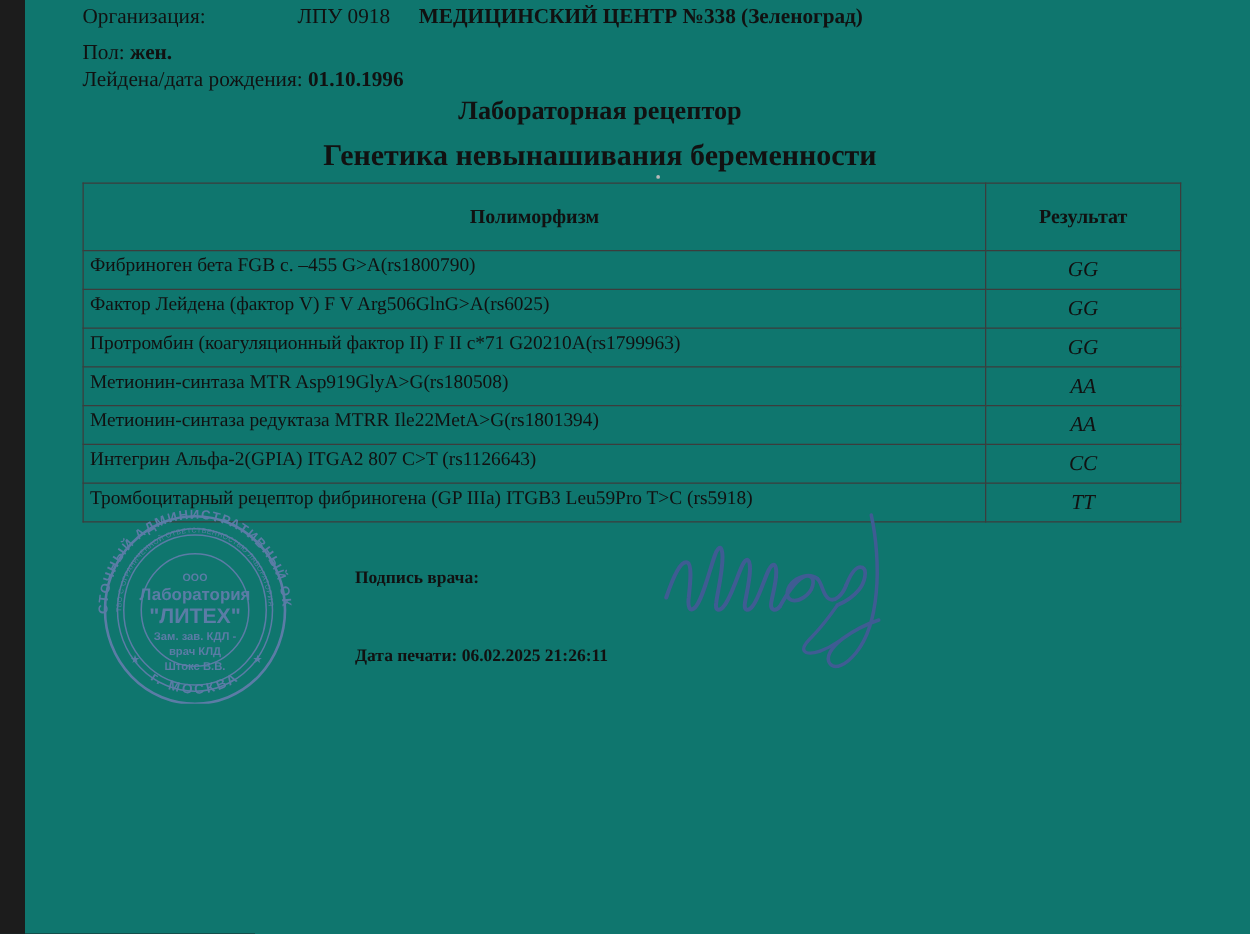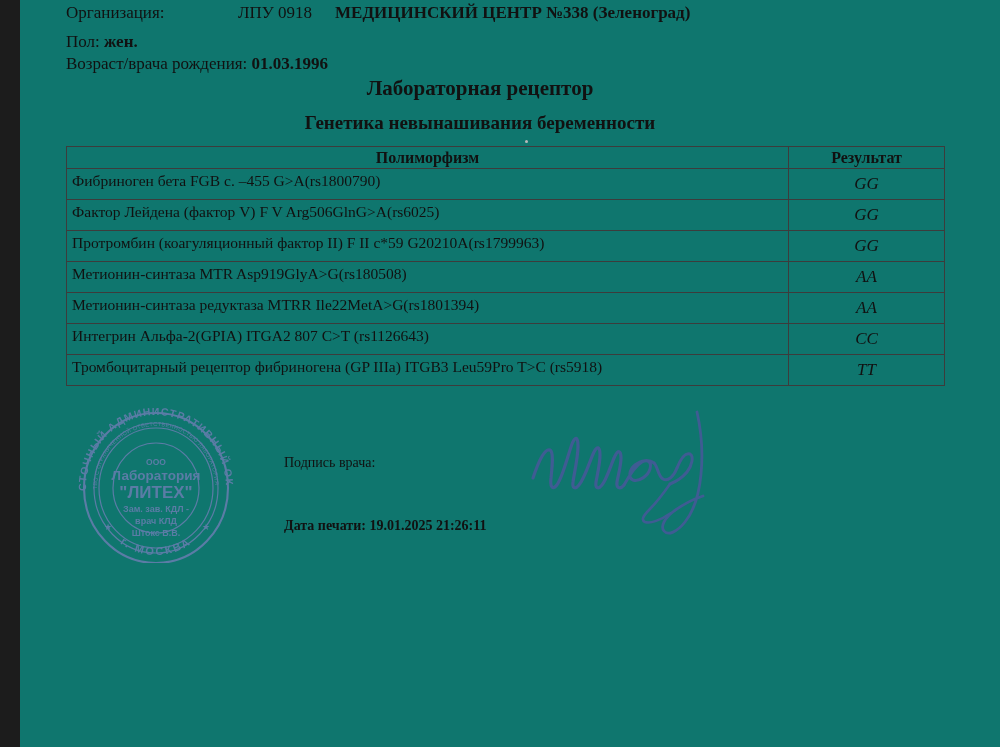--- a/index.html
+++ b/index.html
@@ -50,21 +50,21 @@
     text-align: center;
     font-size: 21px;
     font-weight: bold;
     color: #111;
   }
   .title2 {
     position: absolute;
     left: 0; top: 112px;
     width: 920px;
     text-align: center;
-    font-size: 19px;
+    font-size: 24px;
     font-weight: bold;
     color: #111;
   }
   .speck {
     position: absolute;
     left: 505px; top: 140px;
     width: 3px; height: 3px;
     background: #b9b9b9;
     border-radius: 50%;
   }
@@ -85,21 +85,21 @@
     border: 1px solid #3c3c3c;
     color: #111;
   }
   table.poly col.c-name { width: 722px; }
   table.poly col.c-res  { width: 156px; }
   table.poly th {
     font-size: 16px;
     font-weight: bold;
     text-align: center;
     height: 21px;
-    padding: 0;
+    padding: 16px;
   }
   table.poly td.name {
     font-size: 15.5px;
     text-align: left;
     padding: 0 0 6px 5px;
     height: 24px;
     white-space: nowrap;
     overflow: hidden;
   }
   table.poly td.res {
@@ -124,21 +124,21 @@
     width: 180px;
     height: 155px;
   }
   .stamp svg { display: block; }
 
   .sign-label {
     position: absolute;
     left: 264px;
     top: 55px;
     font-size: 14px;
-    font-weight: normal;
+    font-weight: bold;
     color: #111;
     white-space: nowrap;
   }
   .print-date {
     position: absolute;
     left: 264px;
     top: 118px;
     font-size: 14px;
     font-weight: bold;
     color: #111;
@@ -160,22 +160,22 @@
 
   <div class="hdr">
     <div class="hdr-line first">
       <span class="lbl-org">Организация:</span><span class="lpu">ЛПУ 0918</span><span class="b">МЕДИЦИНСКИЙ ЦЕНТР №338 (Зеленоград)</span>
     </div>
     <div class="hdr-line">
       <span>Пол:</span>
       <span class="b">жен.</span>
     </div>
     <div class="hdr-line">
-      <span>Возраст/врача рождения:</span>
-      <span class="b">01.03.1996</span>
+      <span>Лейдена/дата рождения:</span>
+      <span class="b">01.10.1996</span>
     </div>
   </div>
 
   <div class="title1">Лабораторная рецептор</div>
   <div class="title2">Генетика невынашивания беременности</div>
   <div class="speck"></div>
 
   <div class="tbl-wrap">
     <table class="poly">
       <colgroup>
@@ -191,21 +191,21 @@
       <tbody>
           <tr>
             <td class="name">Фибриноген бета FGB c. –455 G&gt;A(rs1800790)</td>
             <td class="res">GG</td>
           </tr>
           <tr>
             <td class="name">Фактор Лейдена (фактор V) F V Arg506GlnG&gt;A(rs6025)</td>
             <td class="res">GG</td>
           </tr>
           <tr>
-            <td class="name">Протромбин (коагуляционный фактор II) F II c*59 G20210A(rs1799963)</td>
+            <td class="name">Протромбин (коагуляционный фактор II) F II c*71 G20210A(rs1799963)</td>
             <td class="res">GG</td>
           </tr>
           <tr>
             <td class="name">Метионин-синтаза MTR Asp919GlyA&gt;G(rs180508)</td>
             <td class="res">AA</td>
           </tr>
           <tr>
             <td class="name">Метионин-синтаза редуктаза MTRR Ile22MetA&gt;G(rs1801394)</td>
             <td class="res">AA</td>
           </tr>
@@ -257,21 +257,21 @@
           <text x="90" y="116" font-size="9" font-weight="bold">врач КЛД</text>
           <text x="90" y="128" font-size="9" font-weight="bold">Штокс В.В.</text>
         </g>
       </svg>
     </div>
 
     <div class="sign-label">Подпись врача:</div>
 
     <div class="print-date">
       <span>Дата печати:</span>
-      <span>19.01.2025 21:26:11</span>
+      <span>06.02.2025 21:26:11</span>
     </div>
 
     <div class="signature">
       <svg width="220" height="145" viewBox="0 0 220 145">
         <g fill="none" stroke="#3f5c93" stroke-linecap="round" stroke-linejoin="round">
           <path d="M8,78 C14,60 20,48 25,50 C29,52 27,68 26,78 C25,86 27,90 31,86 C37,80 42,58 47,44 C50,36 53,36 53,46 C53,58 49,74 48,82 C47,88 50,90 54,85 C60,78 65,60 69,52 C72,46 75,46 75,55 C75,64 72,76 71,82 C70,88 73,90 77,85 C82,79 86,64 90,56 C93,50 96,50 96,58 C96,66 93,76 92,82 C91,88 95,90 99,85" stroke-width="3.2"></path>
           <path d="M99,85 C104,76 110,66 117,62 C123,59 127,62 125,69 C123,76 114,82 108,80 C103,78 104,70 110,65 C116,60 124,59 129,63" stroke-width="3"></path>
           <path d="M129,63 C133,67 133,76 138,79 C143,82 149,76 152,68" stroke-width="3"></path>
           <path d="M152,68 C156,58 160,52 165,54 C169,56 167,66 162,72 C157,78 150,82 145,84" stroke-width="3"></path>
           <path d="M172,12 C176,30 178,54 176,74 C174,96 168,112 160,122 C152,132 143,136 139,131 C135,126 140,118 149,111 C160,103 172,98 178,96" stroke-width="2.8"></path>

